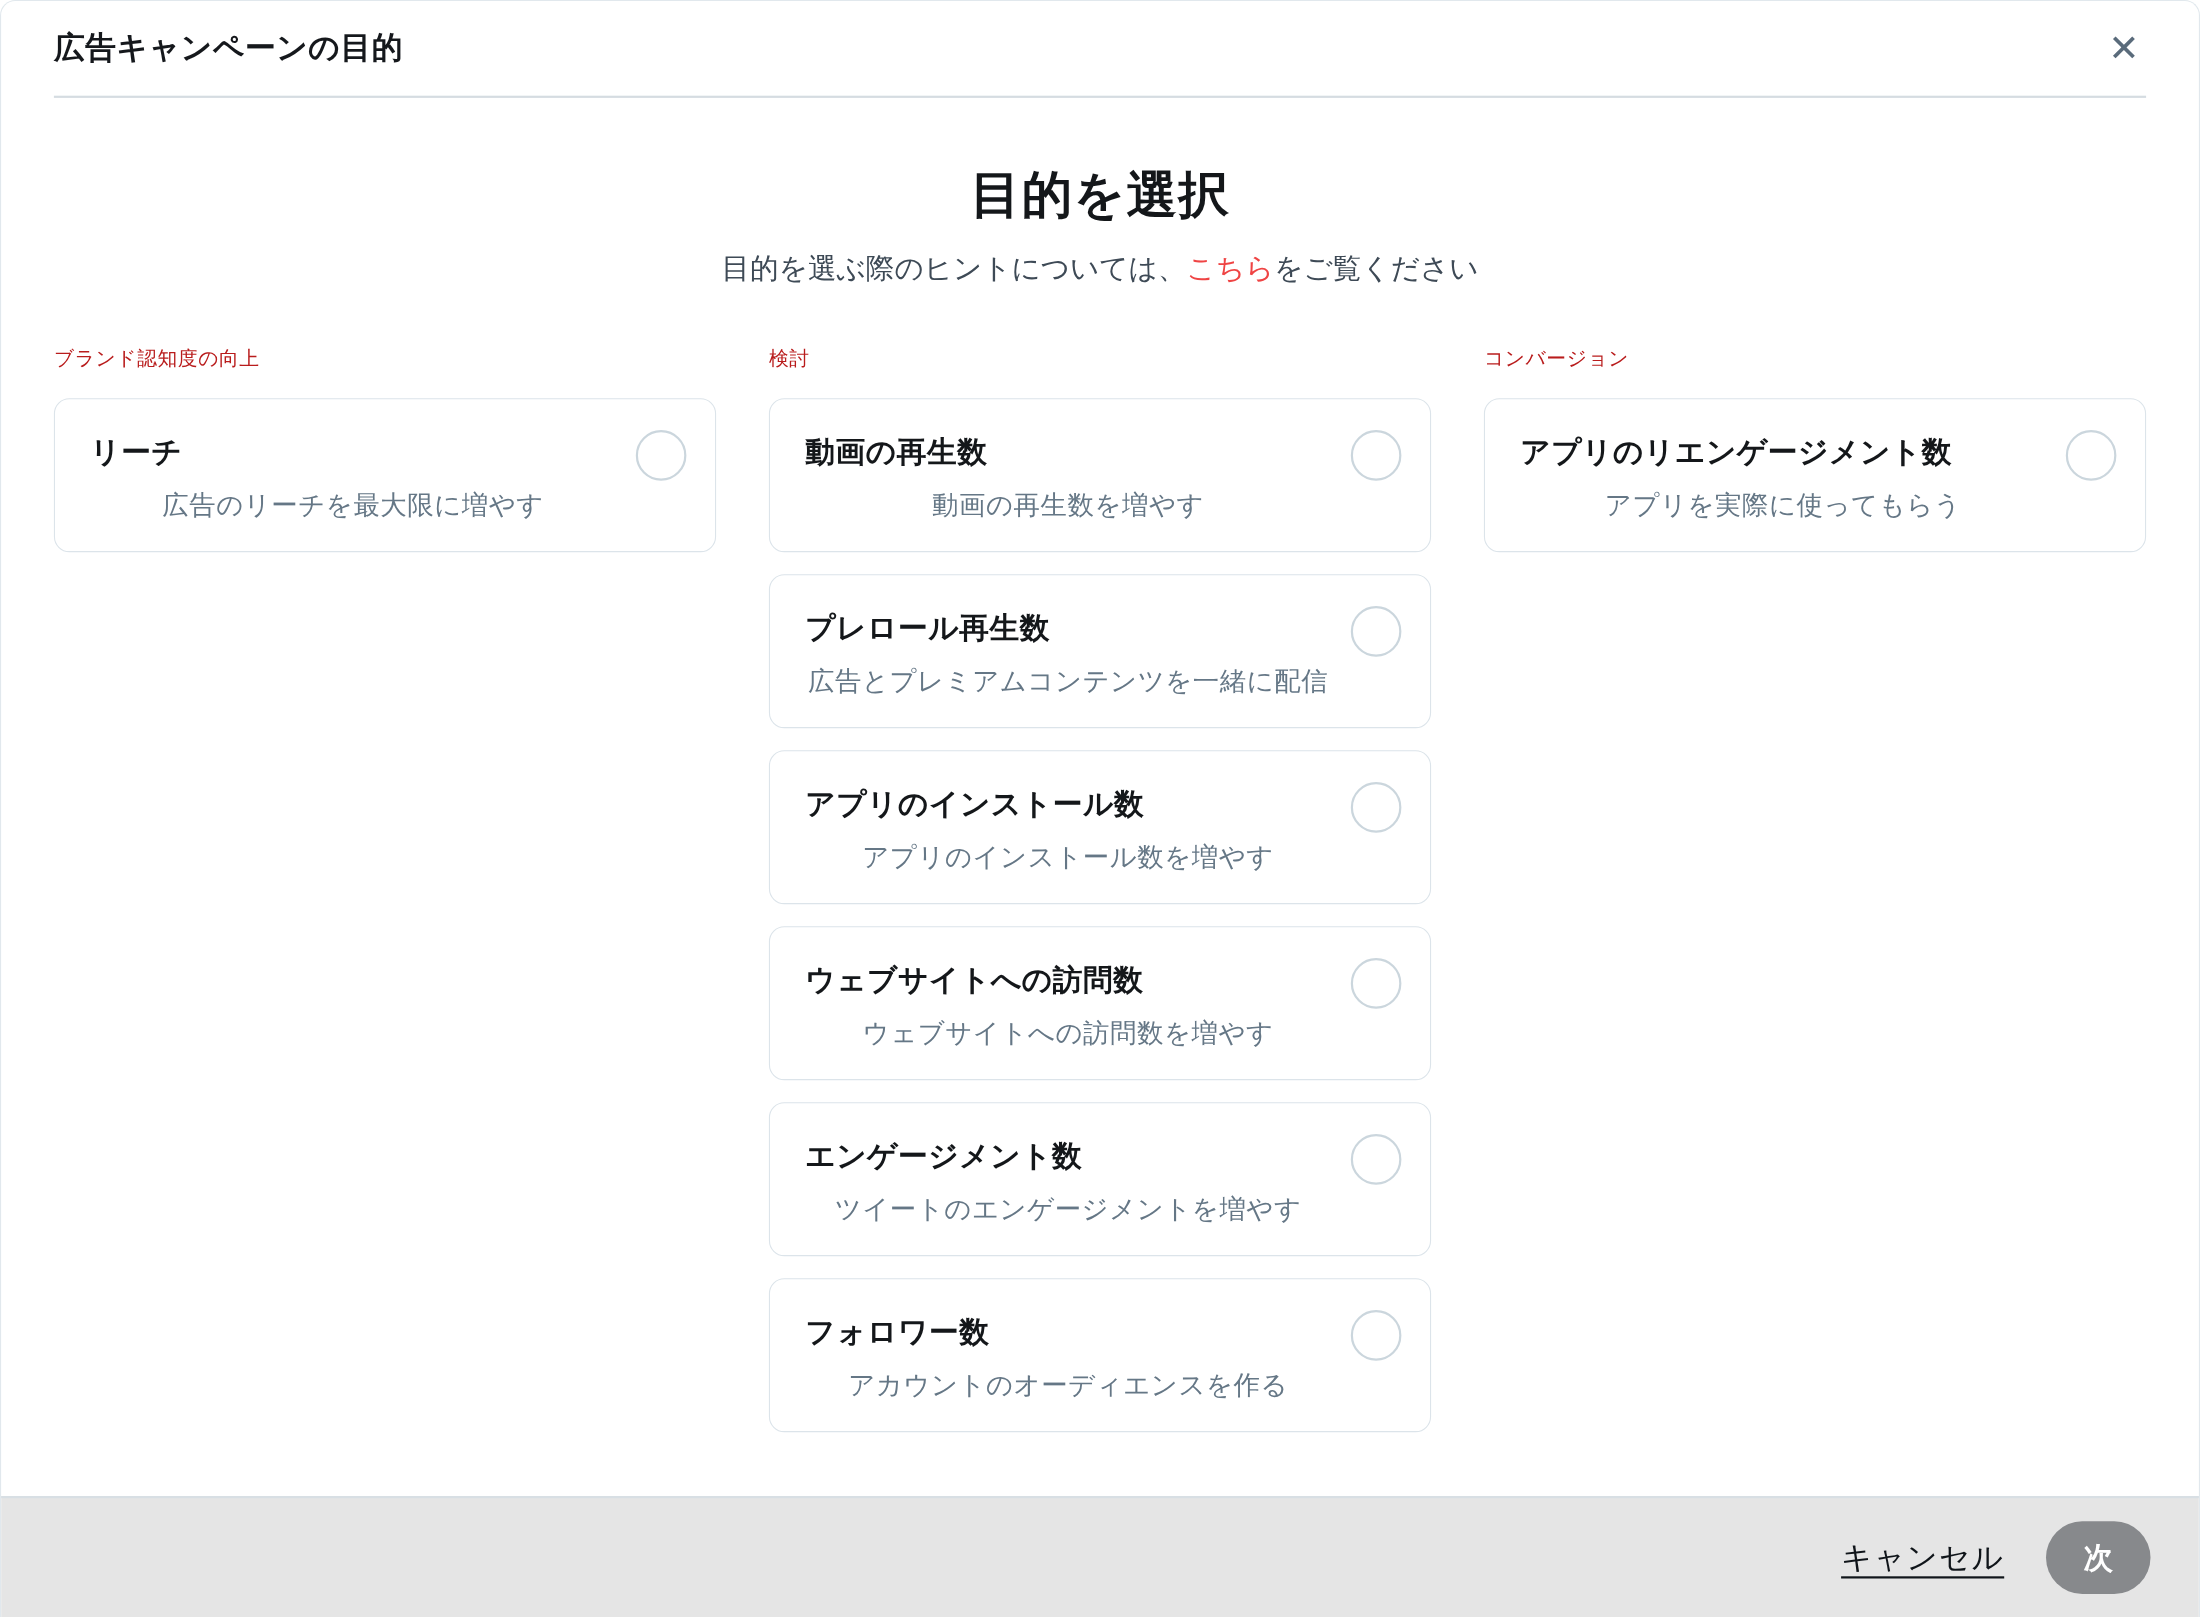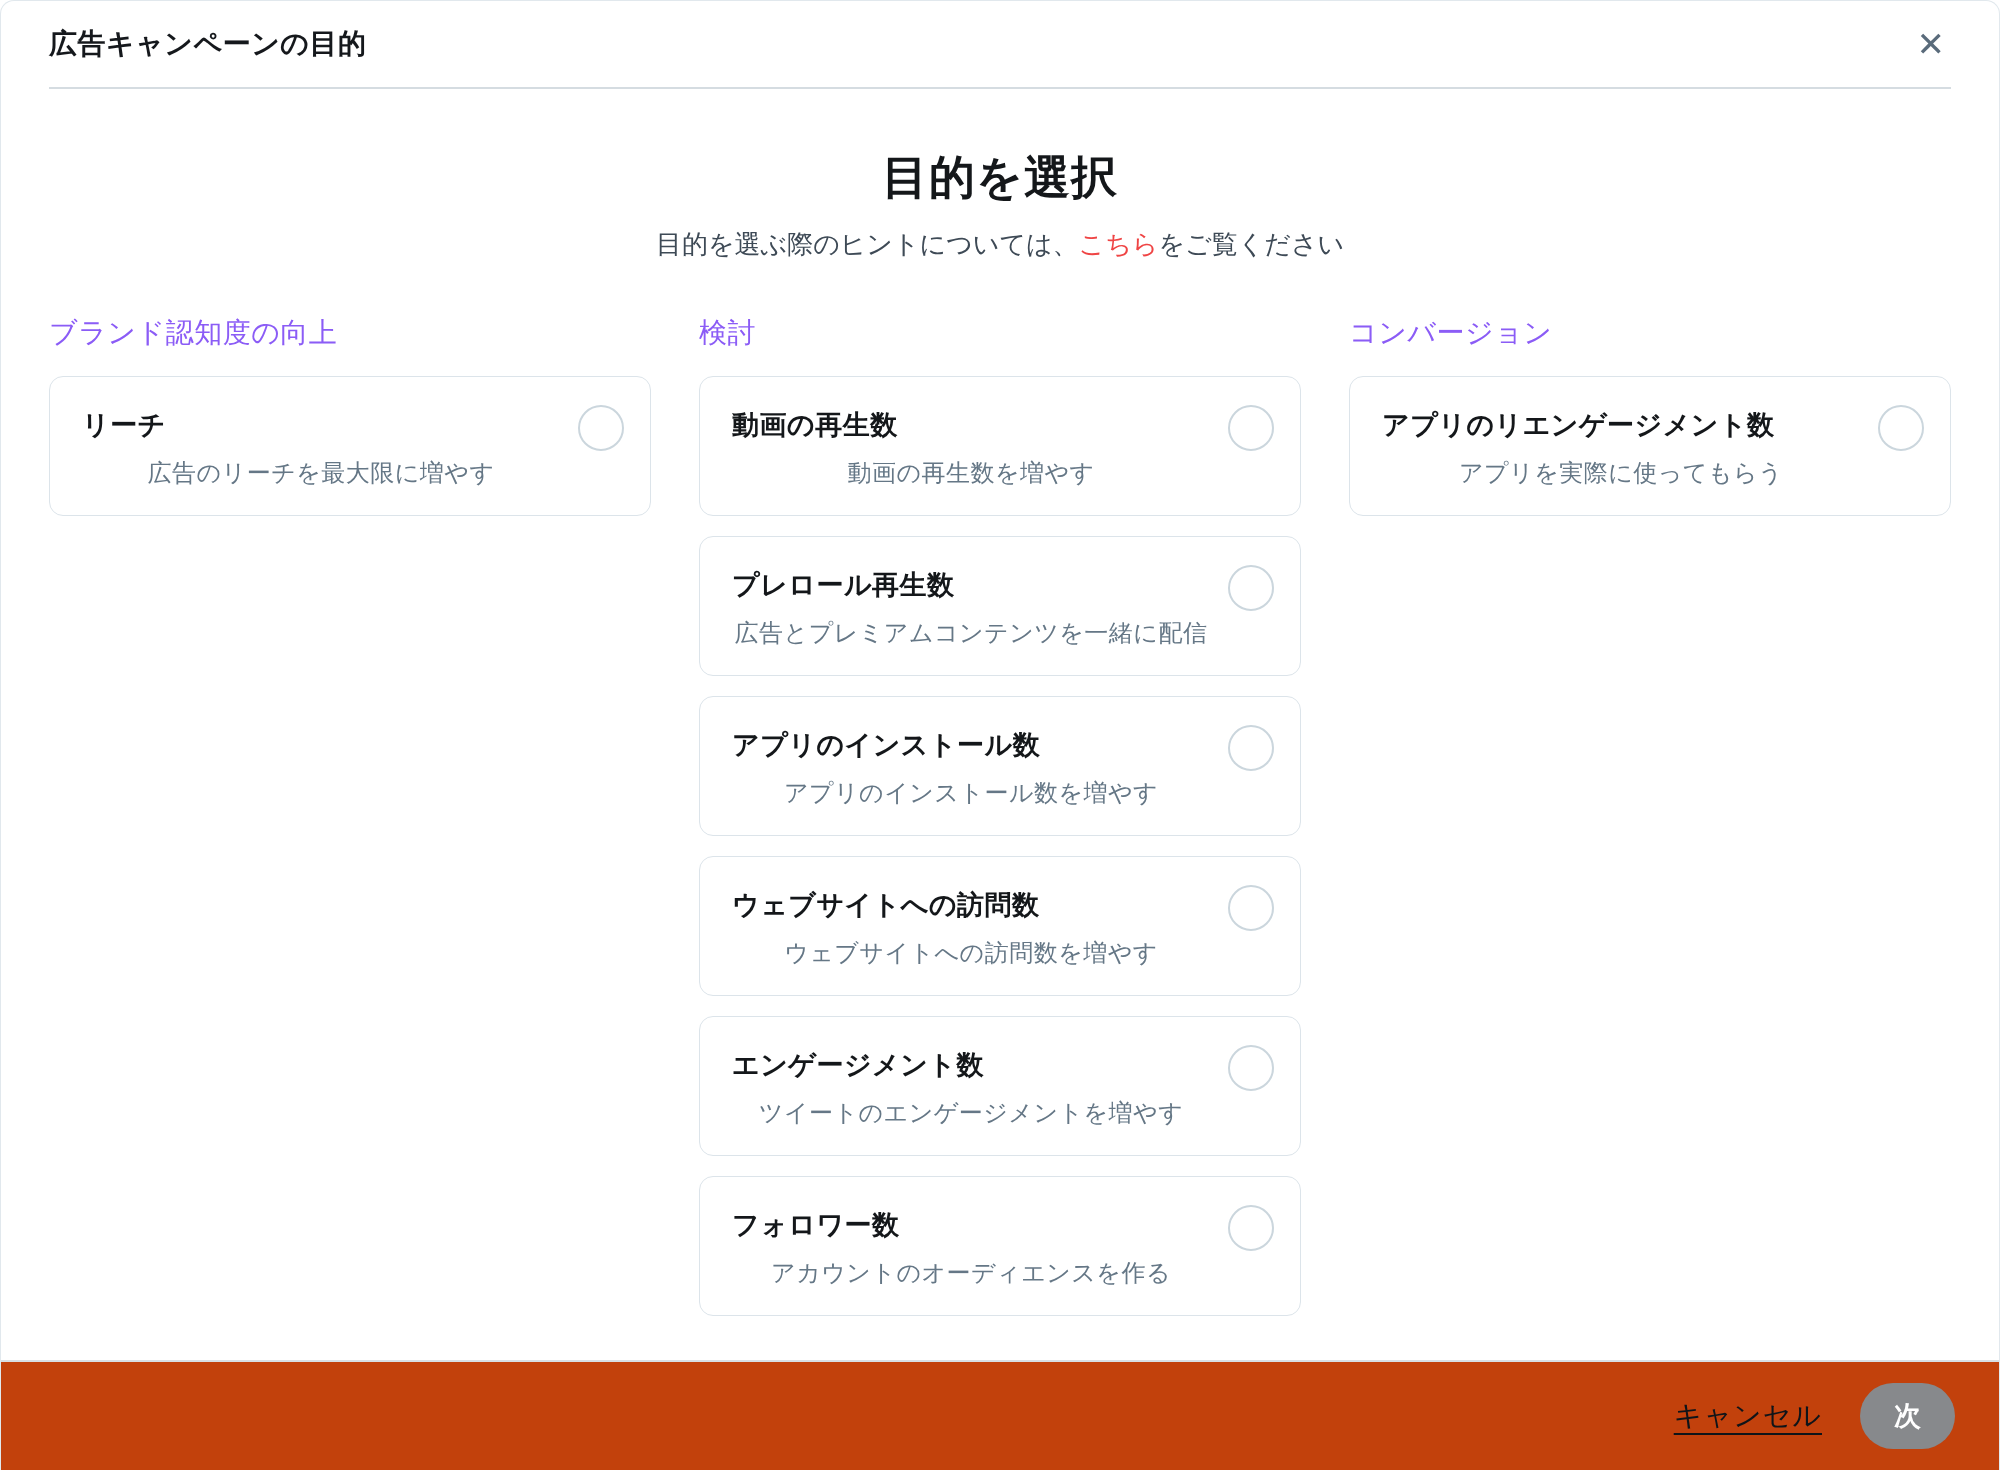--- a/index.html
+++ b/index.html
@@ -66,22 +66,22 @@
   .columns {
     display: flex;
     gap: 48px;
     padding: 0 48px;
     margin-top: 52px;
     flex: 1 1 auto;
     align-items: flex-start;
   }
   .column { flex: 1 1 0; min-width: 0; }
   .column-heading {
-    font-size: 28px;
-    color: #8b5cf6;
+    font-size: 18px;
+    color: #b91c1c;
     margin-bottom: 24px;
     letter-spacing: 0.5px;
   }
   .objective-card {
     position: relative;
     height: 140px;
     border: 1.5px solid #DCE4EA;
     border-radius: 14px;
     background: #ffffff;
     padding: 30px 90px 0 32px;
@@ -110,21 +110,21 @@
     width: 46px; height: 46px;
     border: 2px solid #CBD6DD;
     border-radius: 50%;
     background: #fff;
     cursor: pointer;
   }
   
   .dialog-footer {
     flex: 0 0 auto;
     height: 110px;
-    background: #c2410c;
+    background: #e5e5e5;
     border-top: 2px solid #D8DFE4;
     display: flex;
     align-items: center;
     justify-content: flex-end;
     gap: 38px;
     padding: 0 44px;
   }
   .cancel-link {
     background: none; border: none; cursor: pointer;
     font-size: 28px;

